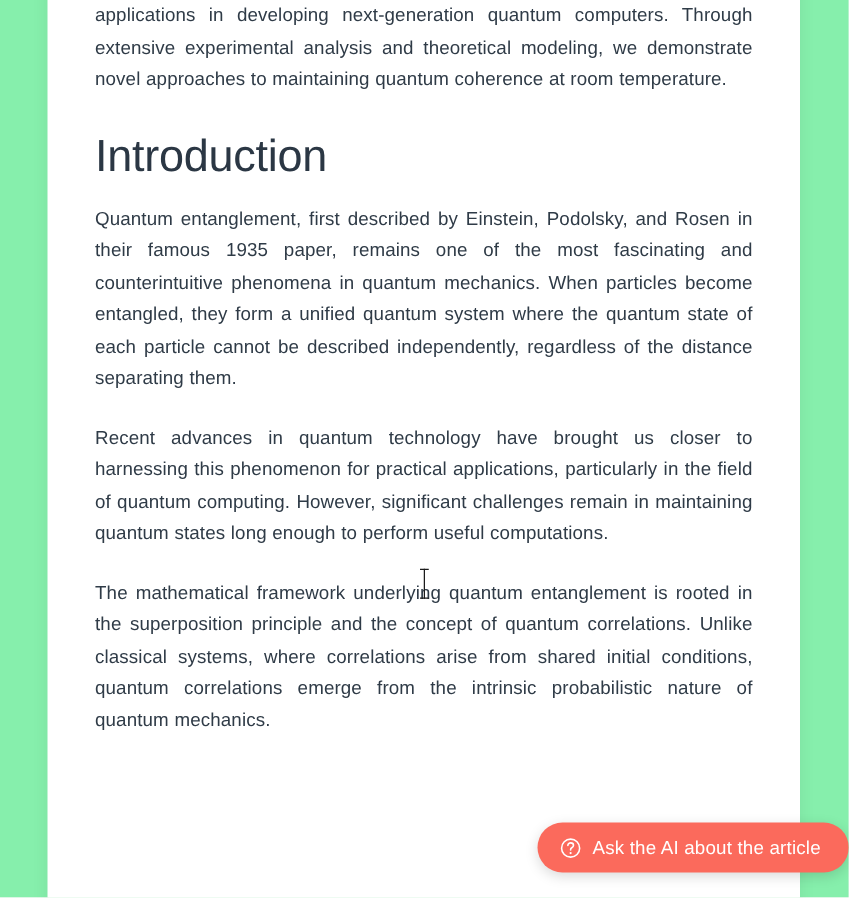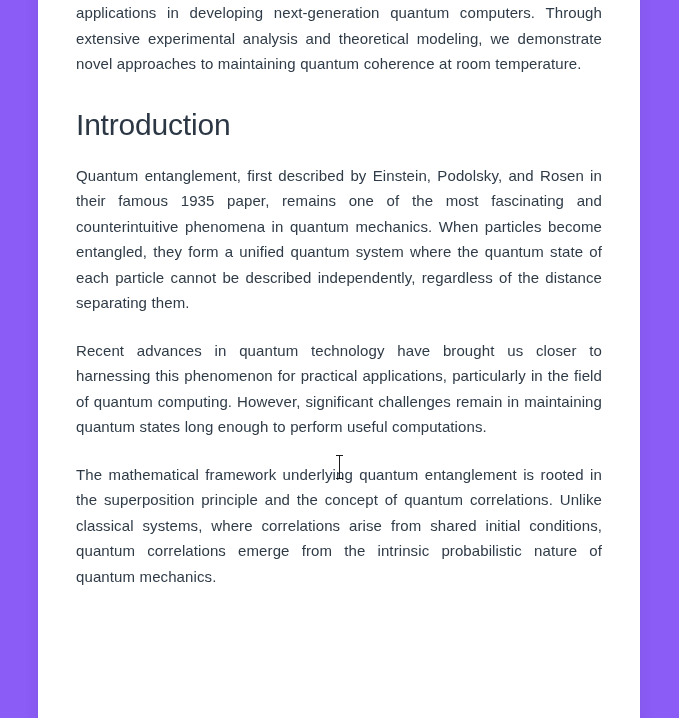--- a/index.html
+++ b/index.html
@@ -12,21 +12,21 @@
     overflow: hidden;
     background: #f4f4f4;
     font-family: "Liberation Sans", sans-serif;
     position: relative;
   }
 
   
   #page-root {
     position: absolute;
     inset: 0;
-    background: #8b5cf6;
+    background: #86efac;
   }
 
   #article-card {
     position: absolute;
     left: 38px;
     top: -160px;
     width: 602px;
     min-height: 1100px;
     background: #ffffff;
     box-shadow: 0 0 14px rgba(0,0,0,0.07);
@@ -48,21 +48,21 @@
     text-align: justify;
     letter-spacing: 0.1px;
     word-spacing: 0.2px;
   }
   .para.last {
     margin-bottom: 0;
   }
 
   .section-heading {
     margin: 30px 0 20px 0;
-    font-size: 30px;
+    font-size: 36px;
     line-height: 36px;
     font-weight: 400;
     color: #2b3744;
     letter-spacing: -0.2px;
   }
 
   
   #para-abstract-tail {
     margin-top: 0;
   }
@@ -140,14 +140,24 @@
       <p class="para">Recent advances in quantum technology have brought us closer to harnessing this phenomenon for practical applications, particularly in the field of quantum computing. However, significant challenges remain in maintaining quantum states long enough to perform useful computations.</p>
 
 
       <p class="para last">The mathematical framework underlying quantum entanglement is rooted in the superposition principle and the concept of quantum correlations. Unlike classical systems, where correlations arise from shared initial conditions, quantum correlations emerge from the intrinsic probabilistic nature of quantum mechanics.</p>
 
     </div>
   </div>
 
   <div id="text-caret"></div>
 
+  <button id="ask-ai-button">
+    <span class="ask-ai-icon">
+      <svg viewBox="0 0 20 20" width="17" height="17" xmlns="http://www.w3.org/2000/svg">
+        <circle cx="10" cy="10" r="8.5" fill="none" stroke="#ffffff" stroke-width="1.5"></circle>
+        <path d="M7.4 7.6c0-1.5 1.2-2.5 2.7-2.5 1.5 0 2.6 1 2.6 2.3 0 1.1-0.6 1.7-1.6 2.3-0.8 0.5-1.1 0.9-1.1 1.7v0.4" fill="none" stroke="#ffffff" stroke-width="1.5" stroke-linecap="round"></path>
+        <circle cx="10" cy="14.6" r="1.05" fill="#ffffff"></circle>
+      </svg>
+    </span>
+    <span class="ask-ai-label">Ask the AI about the article</span>
+  </button>
 
 </div>
 
 </body></html>

